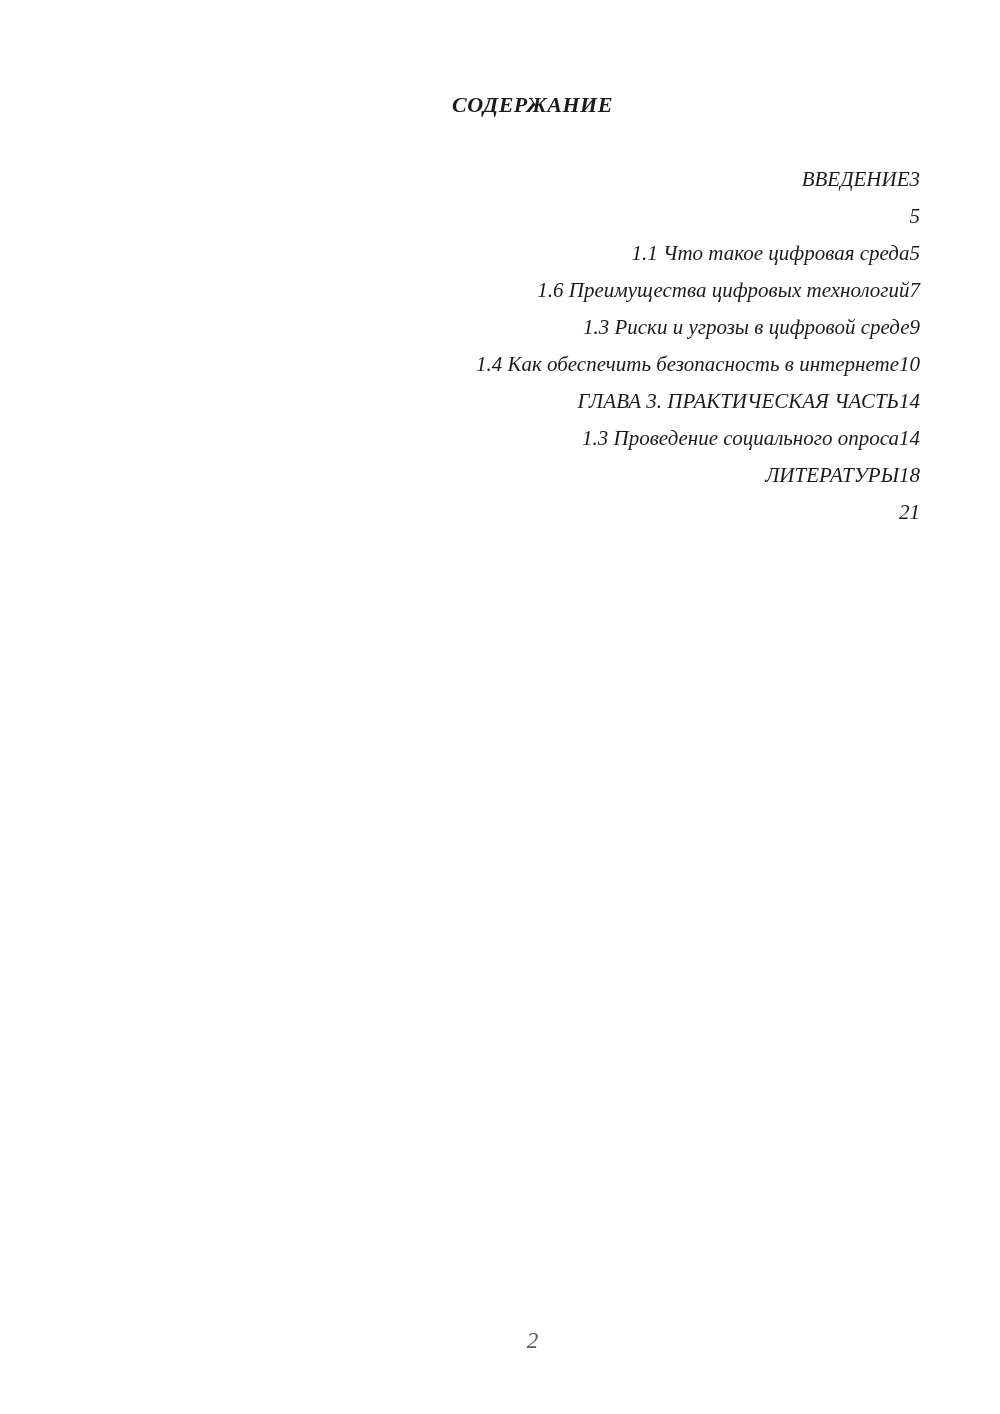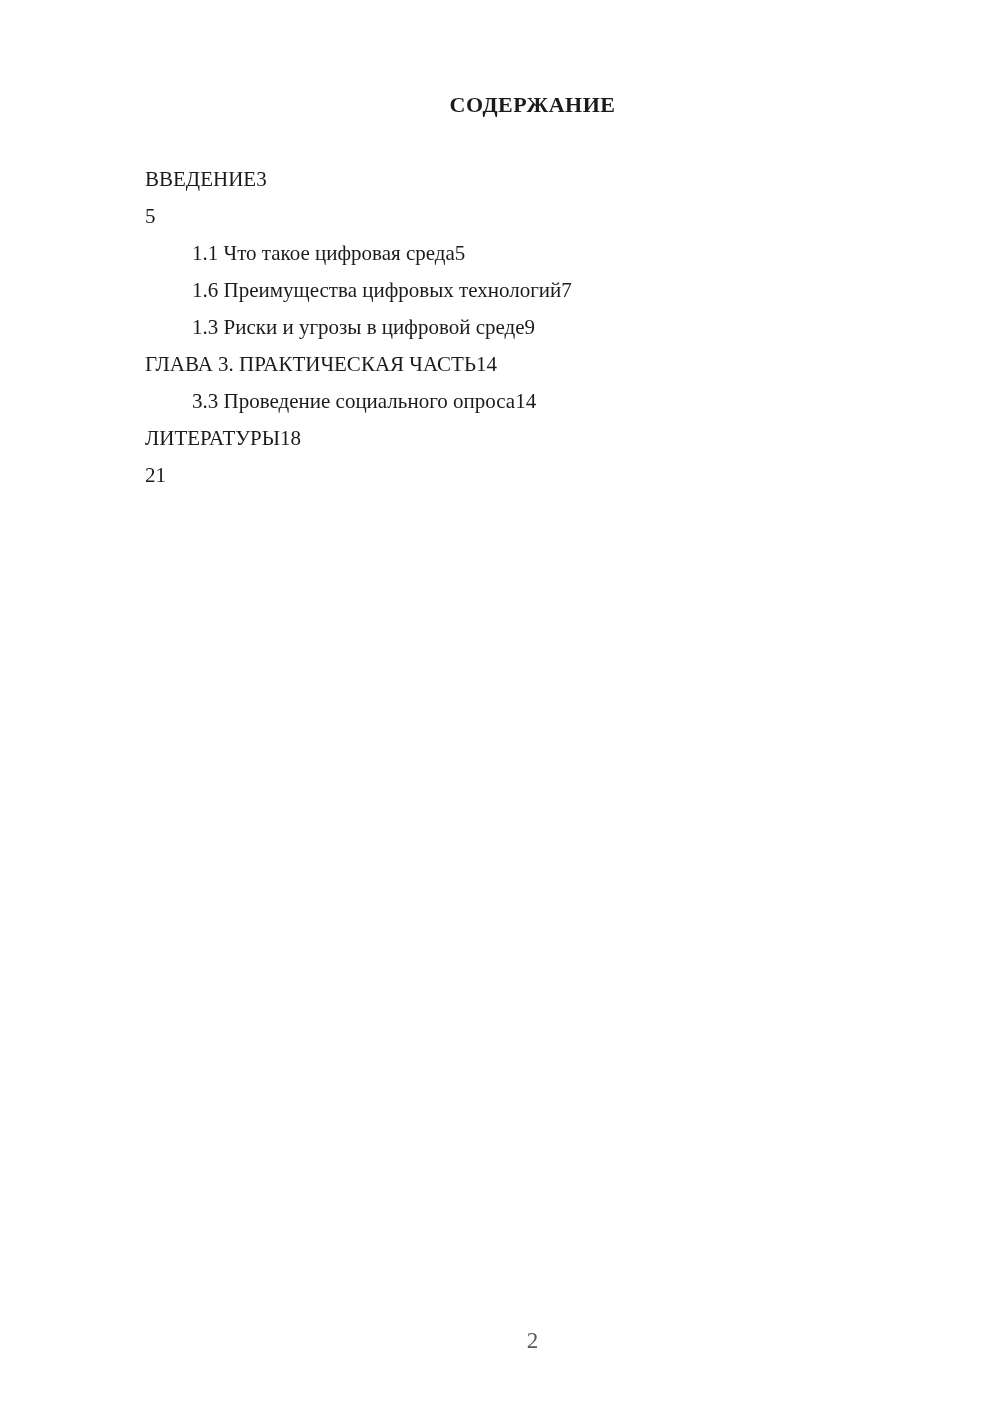--- a/index.html
+++ b/index.html
@@ -8,40 +8,41 @@
     background: #ffffff;
   }
   .page {
     position: relative;
     width: 1000px;
     height: 1414px;
     background: #ffffff;
     font-family: "Liberation Serif", "DejaVu Serif", serif;
     color: #1b1b1b;
     overflow: hidden;
+    font-style: italic;
   }
   .doc-title {
     position: absolute;
     top: 92px;
     left: 145px;
     right: 80px;
     text-align: center;
     font-size: 22px;
     font-weight: bold;
     letter-spacing: 0.5px;
   }
   .toc {
     position: absolute;
     top: 161px;
     left: 145px;
     right: 80px;
   }
   .toc-row {
     display: flex;
-    justify-content: flex-start;
+    justify-content: flex-end;
     align-items: baseline;
     height: 37px;
     line-height: 37px;
     font-size: 21px;
   }
   .toc-row .toc-label {
     white-space: nowrap;
   }
   .toc-row.indent .toc-label {
     padding-left: 47px;
@@ -81,26 +82,30 @@
         <span class="toc-page">5</span>
       </div>
       <div class="toc-row indent">
         <span class="toc-label">1.6 Преимущества цифровых технологий</span>
         <span class="toc-page">7</span>
       </div>
       <div class="toc-row indent">
         <span class="toc-label">1.3 Риски и угрозы в цифровой среде</span>
         <span class="toc-page">9</span>
       </div>
+      <div class="toc-row indent">
+        <span class="toc-label">1.4 Как обеспечить безопасность в интернете</span>
+        <span class="toc-page">10</span>
+      </div>
       <div class="toc-row">
         <span class="toc-label">ГЛАВА 3. ПРАКТИЧЕСКАЯ ЧАСТЬ</span>
         <span class="toc-page">14</span>
       </div>
       <div class="toc-row indent">
-        <span class="toc-label">3.3 Проведение социального опроса</span>
+        <span class="toc-label">1.3 Проведение социального опроса</span>
         <span class="toc-page">14</span>
       </div>
       <div class="toc-row">
         <span class="toc-label">ЛИТЕРАТУРЫ</span>
         <span class="toc-page">18</span>
       </div>
       <div class="toc-row">
         <span class="toc-page">21</span>
       </div>
     </div>

